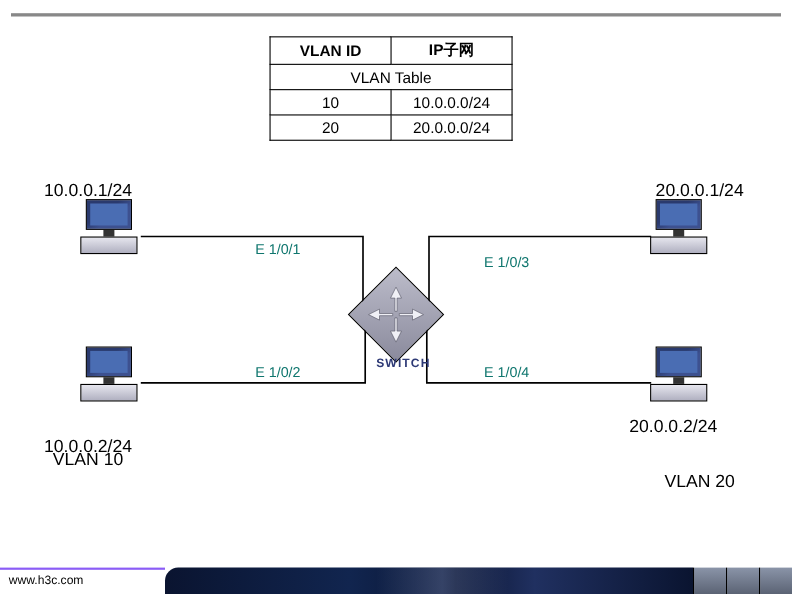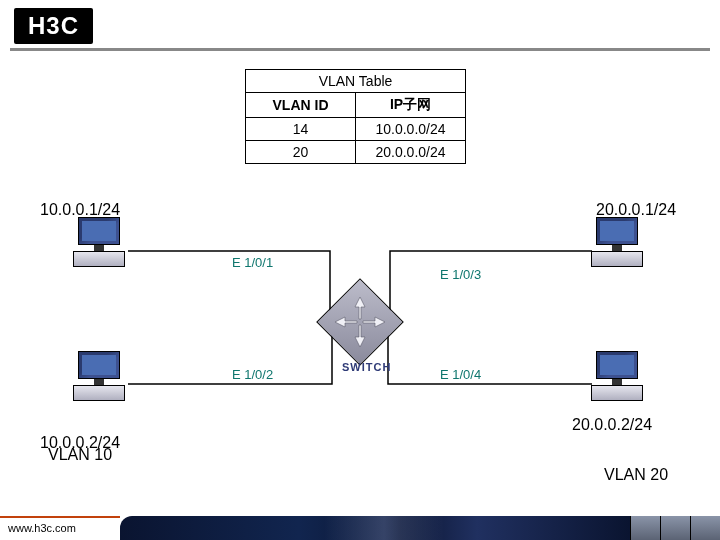--- a/index.html
+++ b/index.html
@@ -148,25 +148,25 @@
   .footer {
     position: absolute;
     left: 0; bottom: 0;
     width: 100%;
     height: 24px;
     display: flex;
     align-items: stretch;
   }
   .footer .url {
     background: #fff;
-    border-top: 2px solid #c2410c;
+    border-top: 2px solid #8b5cf6;
     font-size: 11px;
     color: #000;
     padding: 4px 8px;
-    width: 120px;
+    width: 150px;
   }
   .footer .mid {
     flex: 1;
     background: linear-gradient(90deg,#0a1430 0%, #11254f 35%, #0a1430 55%, #203060 70%, #0a1430 100%);
     border-top-left-radius: 12px;
     position: relative;
   }
   .footer .mid::after{
     content:"";
     position:absolute; left:40%; top:0; width:120px; height:100%;
@@ -179,45 +179,44 @@
   .footer .cap span{
     flex:1;
     background: linear-gradient(#8a94a8,#5b6374);
     border-left:1px solid #000;
   }
 </style>
 </head>
 <body>
 
 <div class="header">
-  <div class="brand">H3C</div>
 </div>
 <div class="rule"></div>
 
 <div class="canvas">
 
   <svg class="lines">
 
     <path d="M128 200 H330 V264" stroke="#000" stroke-width="1.5" fill="none"></path>
     <path d="M128 333 H332 V282" stroke="#000" stroke-width="1.5" fill="none"></path>
     <path d="M592 200 H390 V264" stroke="#000" stroke-width="1.5" fill="none"></path>
     <path d="M592 333 H388 V282" stroke="#000" stroke-width="1.5" fill="none"></path>
   </svg>
 
   <table class="tbl">
     <tbody>
         <tr>
-          <th class="caption" colspan="2">VLAN Table</th>
-        </tr>
-    <tr>
       <th>VLAN ID</th>
       <th>IP子网</th>
     </tr>
     <tr>
-      <td>14</td>
+          <th class="caption" colspan="2">VLAN Table</th>
+        </tr>
+    <tr>
+      <td>10</td>
       <td>10.0.0.0/24</td>
     </tr>
     <tr>
       <td>20</td>
       <td>20.0.0.0/24</td>
     </tr>
   </tbody>
     </table>
 
   <div class="pc pc-tl">

